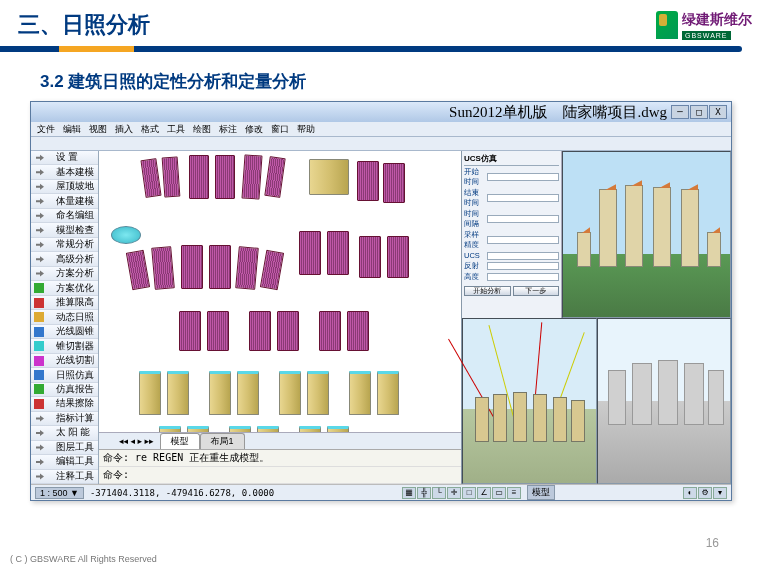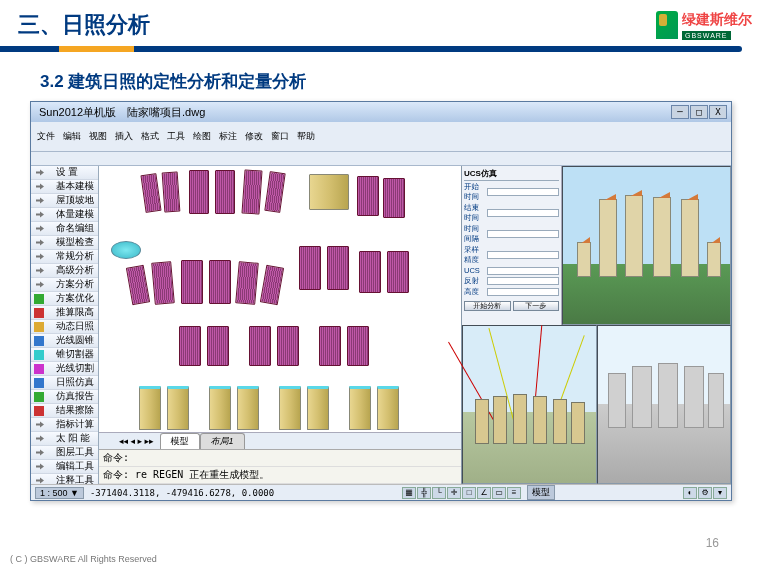--- a/index.html
+++ b/index.html
@@ -2,47 +2,47 @@
 <html><head>
 <meta charset="utf-8">
 <style>
   * { box-sizing: border-box; margin: 0; padding: 0; }
   body { width: 760px; height: 570px; font-family: "Microsoft YaHei", Arial, sans-serif; background: #fff; position: relative; overflow: hidden; }
   .slide-header { display: flex; align-items: center; justify-content: space-between; padding: 10px 8px 0 18px; }
   .title-main { color: #003a80; font-size: 22px; font-weight: bold; }
   .logo { display: flex; align-items: center; gap: 4px; }
   .logo-mark { width: 22px; height: 28px; background: linear-gradient(135deg, #0a4, #095); border-radius: 3px 3px 0 0; position: relative; }
   .logo-mark::before { content:""; position:absolute; top:3px; left:3px; width:8px; height:12px; background:#d4af37; border-radius:2px; }
-  .logo-text { font-size: 14px; font-weight: bold; color: #ef4444; }
+  .logo-text { font-size: 14px; font-weight: bold; color: #701a75; }
   .logo-sub { font-size: 7px; color: #fff; background:#006837; padding:1px 3px; margin-top:2px; letter-spacing:1px;}
   .logo-col { display:flex; flex-direction:column; align-items:flex-start;}
   .divider { height: 6px; background: linear-gradient(to right, #003a80 0%, #003a80 8%, #f5a623 8%, #f5a623 18%, #003a80 18%, #003a80 100%); margin: 6px 18px 0 0; border-radius:0 3px 3px 0;}
   .subtitle { color: #003a80; font-size: 17px; font-weight: bold; margin: 18px 0 8px 40px; }
   .app-window { margin: 0 0 0 30px; width: 702px; height: 400px; border: 1px solid #5a7aa0; background: #c8d4e2; display: flex; flex-direction: column; font-size: 10px; box-shadow: 2px 2px 5px rgba(0,0,0,0.2);}
   .titlebar { background: linear-gradient(#dbe9fa, #b0c8e6); height: 20px; display: flex; align-items: center; padding: 0 4px; color: #000; gap:4px;}
-  .titlebar .spacer { flex: 1; text-align:left; font-size:11px;}
+  .titlebar .spacer { flex: 1; text-align:right; font-size:15px;font-family:Liberation Serif, serif;}
   .win-btns { display:flex; gap:1px; }
   .win-btn { width:18px; height:14px; background:#c8d4e2; border:1px solid #6a85a8; font-size:9px; display:flex; align-items:center; justify-content:center; font-family:monospace;}
-  .menubar { background: #e6edf6; height: 30px; display:flex; gap:8px; padding:0 6px; font-size:9px; align-items:center; border-bottom:1px solid #a8b8cc;}
+  .menubar { background: #e6edf6; height: 15px; display:flex; gap:8px; padding:0 6px; font-size:9px; align-items:center; border-bottom:1px solid #a8b8cc;}
   .toolbar-row { background:#e6edf6; height:14px; border-bottom:1px solid #a8b8cc;}
   .main-area { flex:1; display:flex; min-height:0;}
   .left-palette { width:68px; background:#e8eef6; border-right:1px solid #9ab; display:flex; flex-direction:column; overflow:hidden;}
   .palette-item { height:15.5px; display:flex; align-items:center; font-size:9.5px; padding:0 3px; border-bottom:1px solid #d0d8e4; background:linear-gradient(#f7faff,#e2e9f3); cursor:pointer; gap:12px; white-space:nowrap;}
   .palette-item .picon { width:10px; height:10px; display:inline-block; flex-shrink:0;}
   .pi-arrow{ background:#777; clip-path:polygon(20% 40%, 60% 40%, 60% 20%, 100% 50%, 60% 80%, 60% 60%, 20% 60%);}
   .pi-red{ background:#c33;} .pi-green{ background:#3a3;} .pi-blue{ background:#37c;} .pi-yel{ background:#da3;} .pi-cyan{background:#3cc;} .pi-mag{background:#c3c;}
   .canvas-col { flex:1; display:flex; flex-direction:column; min-width:0;}
   .canvas { flex:1; background:#fff; position:relative; overflow:hidden; border-bottom:1px solid #aab;}
   .bldgs { position:absolute; inset:0; }
   .bldg { position:absolute; background:linear-gradient(90deg, #e8d690 0%, #d4c070 50%, #b8a550 100%); border:1px solid #887; border-radius:1px;}
   .bldg.mag { background:repeating-linear-gradient(90deg,#c058a8,#c058a8 1px,#8a3a75 1px,#8a3a75 2px); border-color:#613;}
   .bldg.top { border-top:3px solid #5ad8e8;}
   .tabs { height:16px; background:#e6edf6; display:flex; align-items:center; font-size:9px; gap:0; padding-left:20px;}
   .tab { padding:1px 10px; background:#fff; border:1px solid #999; border-bottom:none; border-radius:3px 3px 0 0;}
-  .tab.inact { background:#ddd;font-style:italic;}
+  .tab.inact { background:#ddd;}
   .cmd-area { background:#f4f4ee; border-top:1px solid #aaa;}
   .cmd-line { font-family:"Microsoft YaHei","SimSun",monospace; font-size:10px; padding:1px 4px; border-bottom:1px solid #ddd;}
   .statusbar { background:#e6edf6; height:16px; display:flex; align-items:center; font-size:9px; padding:0 4px; gap:6px; border-top:1px solid #bbb;}
   .stat-coords{ font-family:monospace;}
   .stat-icons { display:flex; gap:1px; margin-left:auto;}
   .stat-icons .si { width:14px; height:12px; background:#cdd9e8; border:1px solid #8a9; font-size:8px; display:flex; align-items:center; justify-content:center;}
   .right-panels { width:270px; display:flex; flex-direction:column; border-left:1px solid #89a;}
   .panel-top { flex:1; display:flex; background:#d0d8e4; min-height:0;}
   .form-col { width:100px; background:#eef2f8; font-size:7.5px; padding:2px; border-right:1px solid #aab;}
   .form-row { display:flex; margin:1px 0; align-items:center; gap:1px;}
@@ -252,22 +252,22 @@
           <div class="bldg top" style="left:200px; top:275px; width:22px; height:35px;"></div>
           <div class="bldg top" style="left:228px; top:275px; width:22px; height:35px;"></div>
         </div>
       </div>
       <div class="tabs">
         <span style="margin-right:6px;">◂◂ ◂ ▸ ▸▸</span>
         <div class="tab">模型</div>
         <div class="tab inact">布局1</div>
       </div>
       <div class="cmd-area">
+        <div class="cmd-line">命令: re REGEN 正在重生成模型。</div>
         <div class="cmd-line">命令:</div>
-        <div class="cmd-line">命令: re REGEN 正在重生成模型。</div>
       </div>
     </div>
 
     <div class="right-panels">
       <div class="panel-top">
         <div class="form-col">
           <div style="font-size:8px; font-weight:bold; border-bottom:1px solid #9ab; padding-bottom:1px;">UCS仿真</div>
           <div id="form-rows">
               <div class="form-row">
                 <span class="lbl">开始时间</span>

